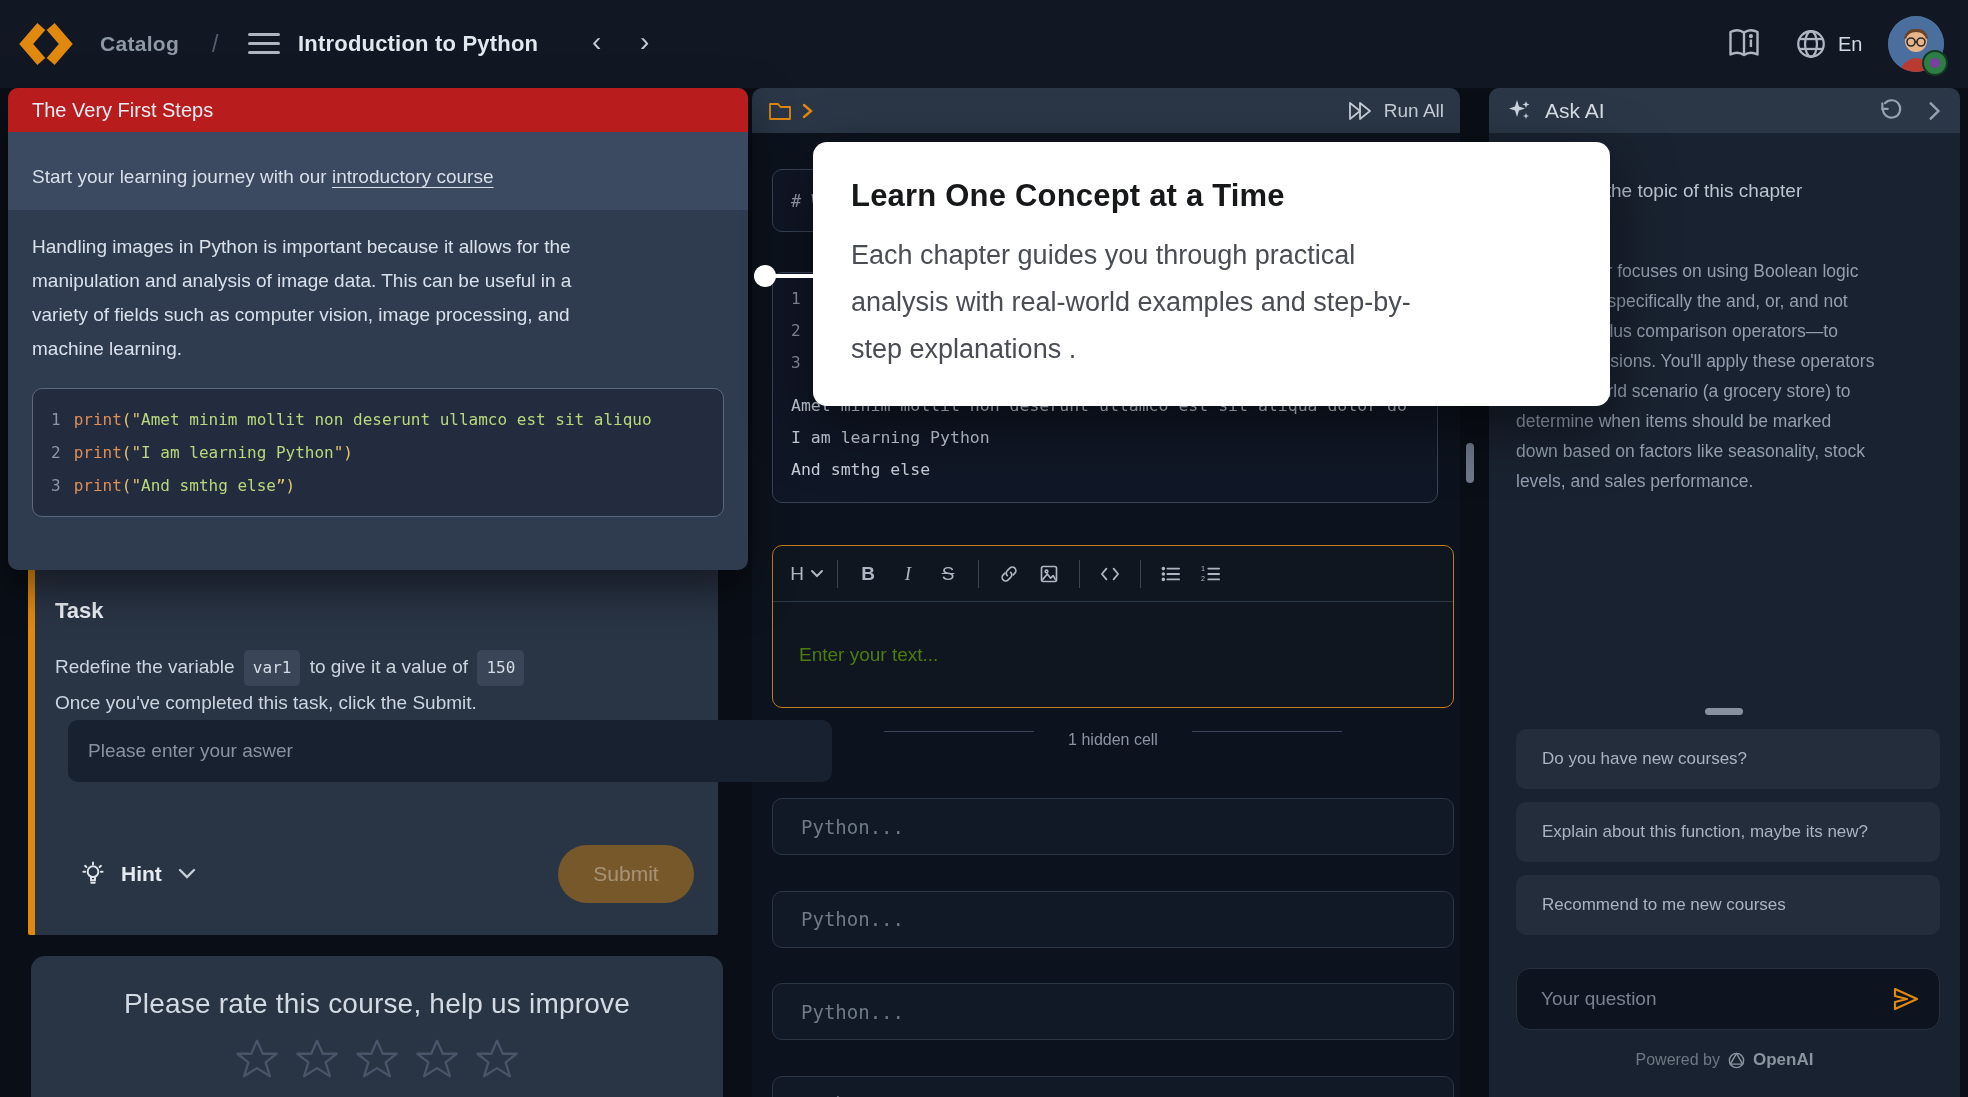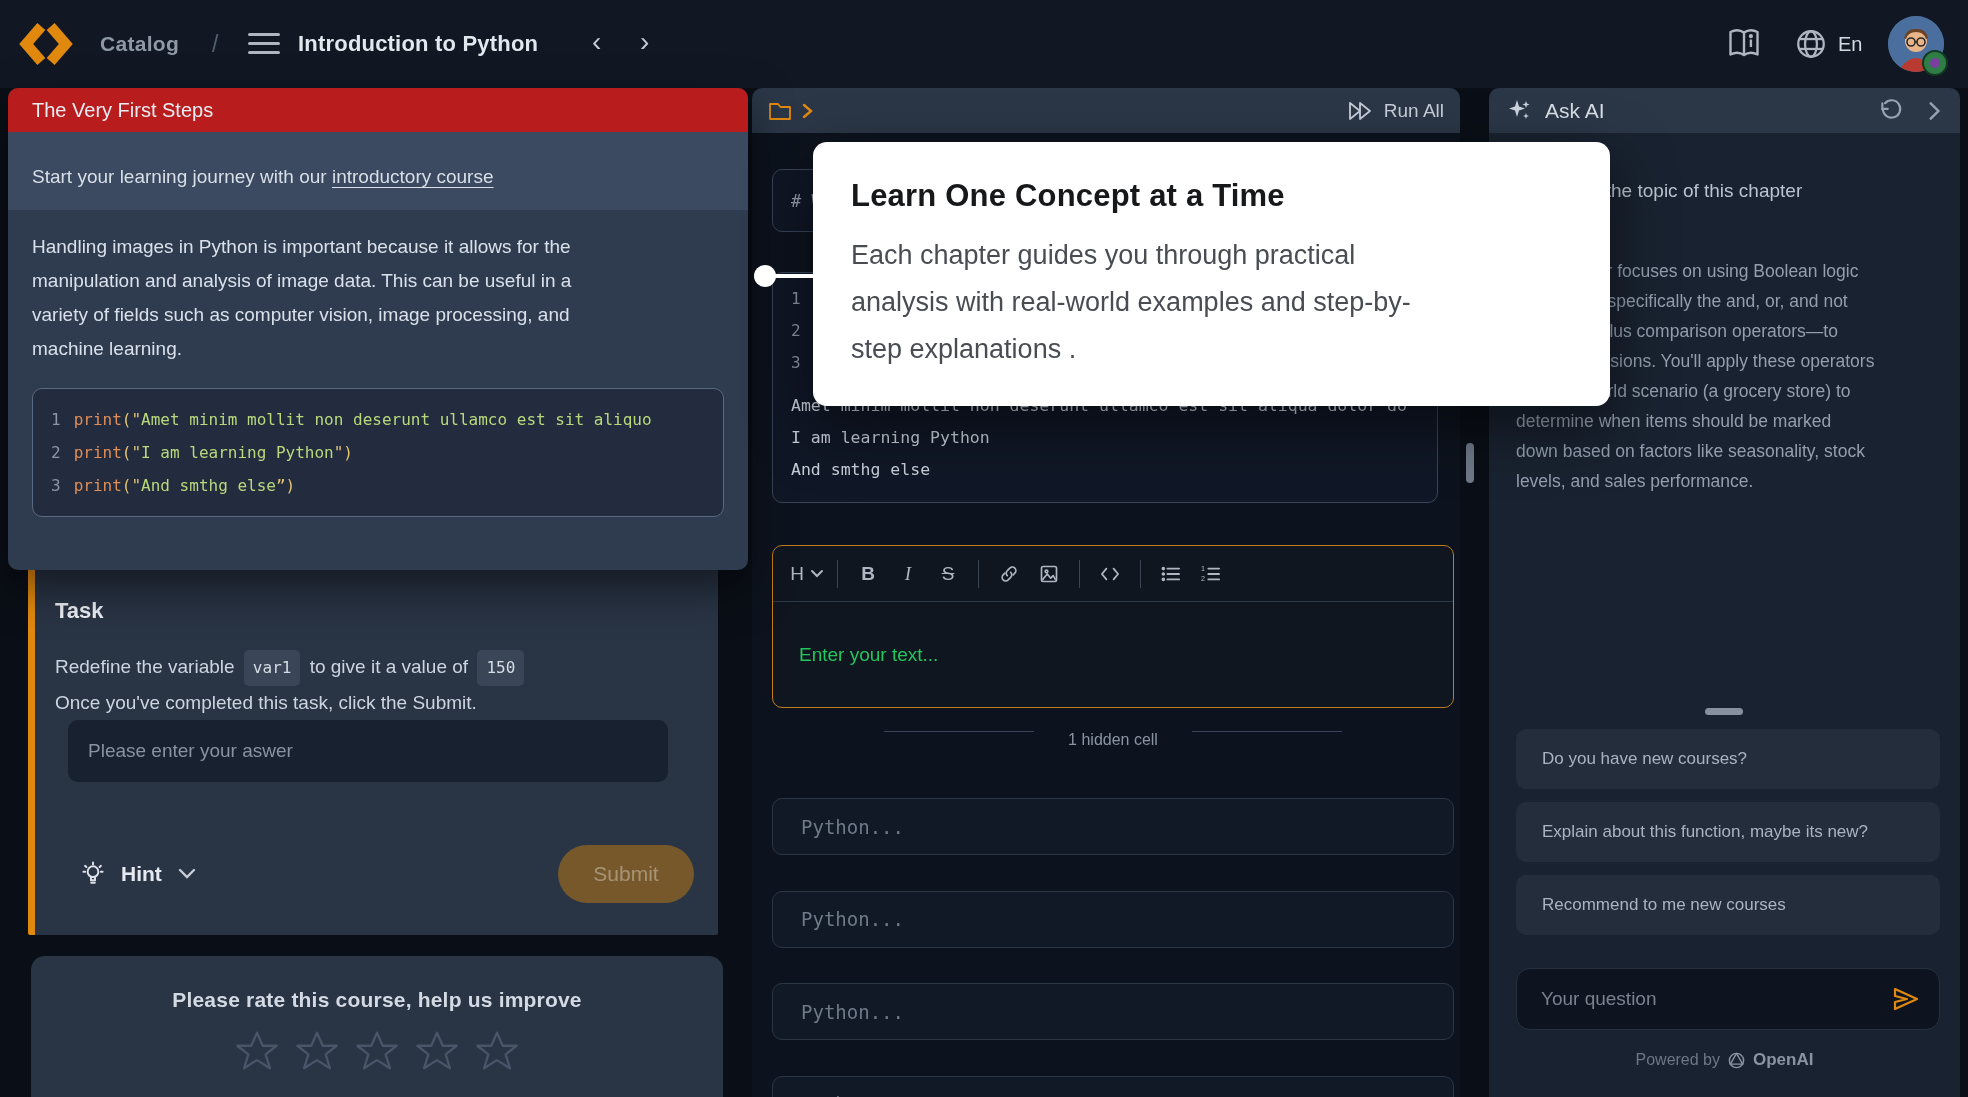--- a/index.html
+++ b/index.html
@@ -47,34 +47,34 @@
   .code-line .st{color:#b9d87c;}
 
   
   .task{position:absolute;left:28px;top:540px;width:690px;height:395px;background:#293445;
         border-left:7px solid #e1890f;border-radius:2px;box-sizing:border-box;padding:58px 24px 0 20px;}
   .task h2{margin:0;font-size:22px;font-weight:700;color:#eef1f5;}
   .task-line{margin-top:26px;font-size:19px;color:#ccd4df;line-height:34px;}
   .chip{display:inline-block;background:#3a4657;border-radius:5px;padding:1px 9px;margin:0 4px;
         font-family:"DejaVu Sans Mono",monospace;font-size:16px;color:#d5dbe4;}
   .answer-label{margin:30px 0 10px 16px;font-size:17px;color:#c3cbd6;}
-  .answer-input{width:600px;height:62px;margin-left:13px;background:#182130;border:none;border-radius:10px;
+  .answer-input{width:764px;height:62px;margin-left:13px;background:#182130;border:none;border-radius:10px;
         box-sizing:border-box;padding:0 20px;font-size:19px;color:#cfd6e0;font-family:"Liberation Sans",sans-serif;}
   .answer-input::placeholder{color:#89929f;}
   .hint-row{position:absolute;left:44px;right:24px;top:305px;height:58px;display:flex;align-items:center;}
   .hint-row .bulb{color:#dfe4eb;margin-right:14px;}
   .hint-label{font-size:21px;font-weight:600;color:#e6eaf0;}
   .hint-caret{margin-left:16px;color:#c6cdd7;}
   .submit-btn{position:absolute;right:24px;top:305px;width:136px;height:58px;border:none;border-radius:29px;
         background:#76582b;color:rgba(233,229,220,.42);font-size:21px;font-family:"Liberation Sans",sans-serif;cursor:default;}
 
   
   .rating{position:absolute;left:31px;top:956px;width:692px;height:190px;background:#293445;border-radius:14px;
           text-align:center;}
-  .rating h2{margin:32px 0 16px;font-size:21px;font-weight:700;color:#d3dae3;letter-spacing:.2px;}
+  .rating h2{margin:32px 0 16px;font-size:28px;font-weight:400;color:#d3dae3;letter-spacing:.2px;}
   .stars{margin-top:14px;display:flex;justify-content:center;gap:14px;color:#49566a;}
   .stars svg{cursor:pointer;}
 
   
   .notebook{position:absolute;left:752px;top:88px;width:708px;height:1009px;background:#0d131e;
             border-radius:10px 10px 0 0;}
   .nb-head{position:absolute;left:0;top:0;width:100%;height:45px;background:#2b3747;border-radius:10px 10px 0 0;
            display:flex;align-items:center;box-sizing:border-box;padding:0 16px;}
   .nb-head .folder{color:#e1890f;}
   .nb-head .fchev{color:#e1890f;margin-left:8px;}
@@ -87,21 +87,21 @@
   .run-cell .codepart{font-family:"DejaVu Sans Mono",monospace;font-size:16px;line-height:32px;white-space:nowrap;}
   .outpart{margin-top:11px;font-family:"DejaVu Sans Mono",monospace;font-size:16.5px;line-height:32px;
            color:#c8cfd9;white-space:nowrap;}
   .editor{position:absolute;left:0;top:412px;width:682px;height:163px;border:1.5px solid #c07c1d;border-radius:10px;
           background:#10161f;box-sizing:border-box;}
   .ed-toolbar{height:55px;display:flex;align-items:center;padding:0 14px;border-bottom:1px solid #2c3846;color:#aeb6c3;}
   .ed-btn{min-width:34px;height:34px;display:flex;align-items:center;justify-content:center;margin:0 3px;
           border-radius:6px;cursor:pointer;font-size:19px;}
   .ed-sep{width:1px;height:28px;background:#3a4656;margin:0 10px;}
   .ed-b{font-weight:700;} .ed-i{font-style:italic;font-family:"Liberation Serif",serif;} .ed-s{text-decoration:line-through;}
-  .ed-input{height:106px;display:flex;align-items:center;padding-left:26px;font-size:19px;color:#22c55e;}
+  .ed-input{height:106px;display:flex;align-items:center;padding-left:26px;font-size:19px;color:#4d7c0f;}
   .hidden-row{position:absolute;left:0;top:598px;width:682px;display:flex;align-items:flex-start;justify-content:center;gap:34px;
               color:#8b94a2;font-size:16px;}
   .hidden-row i{display:block;width:150px;height:1px;background:#3a4658;}
   .py-cell{position:absolute;left:0;width:682px;height:57px;border:1px solid #2b3645;border-radius:10px;background:#111927;
            display:flex;align-items:center;padding-left:28px;box-sizing:border-box;
            font-family:"DejaVu Sans Mono",monospace;font-size:19px;color:#6f7987;}
   .vscroll{position:absolute;left:1466px;top:443px;width:8px;height:40px;border-radius:4px;background:#6e7888;z-index:5;}
 
   
   .askai{position:absolute;left:1489px;top:88px;width:471px;height:1009px;background:#192230;border-radius:10px 10px 0 0;}

